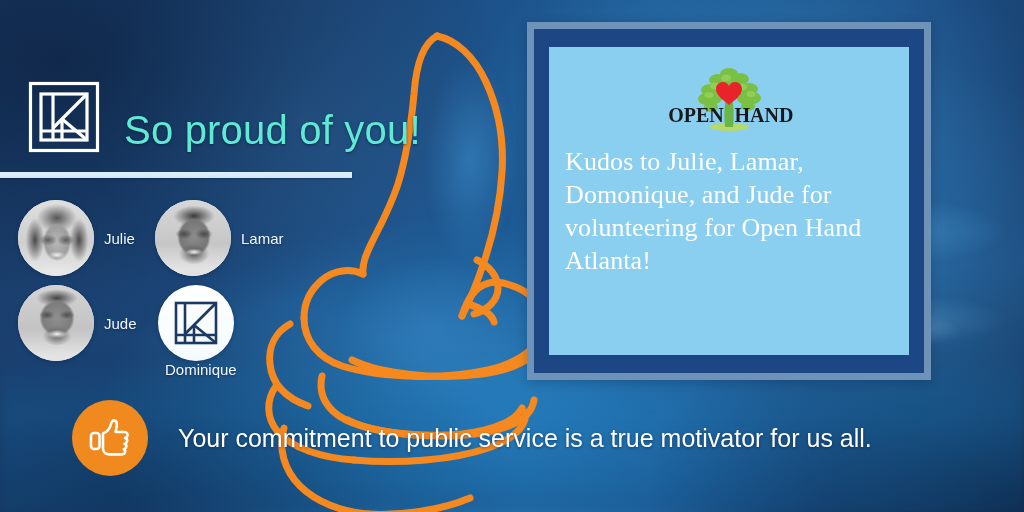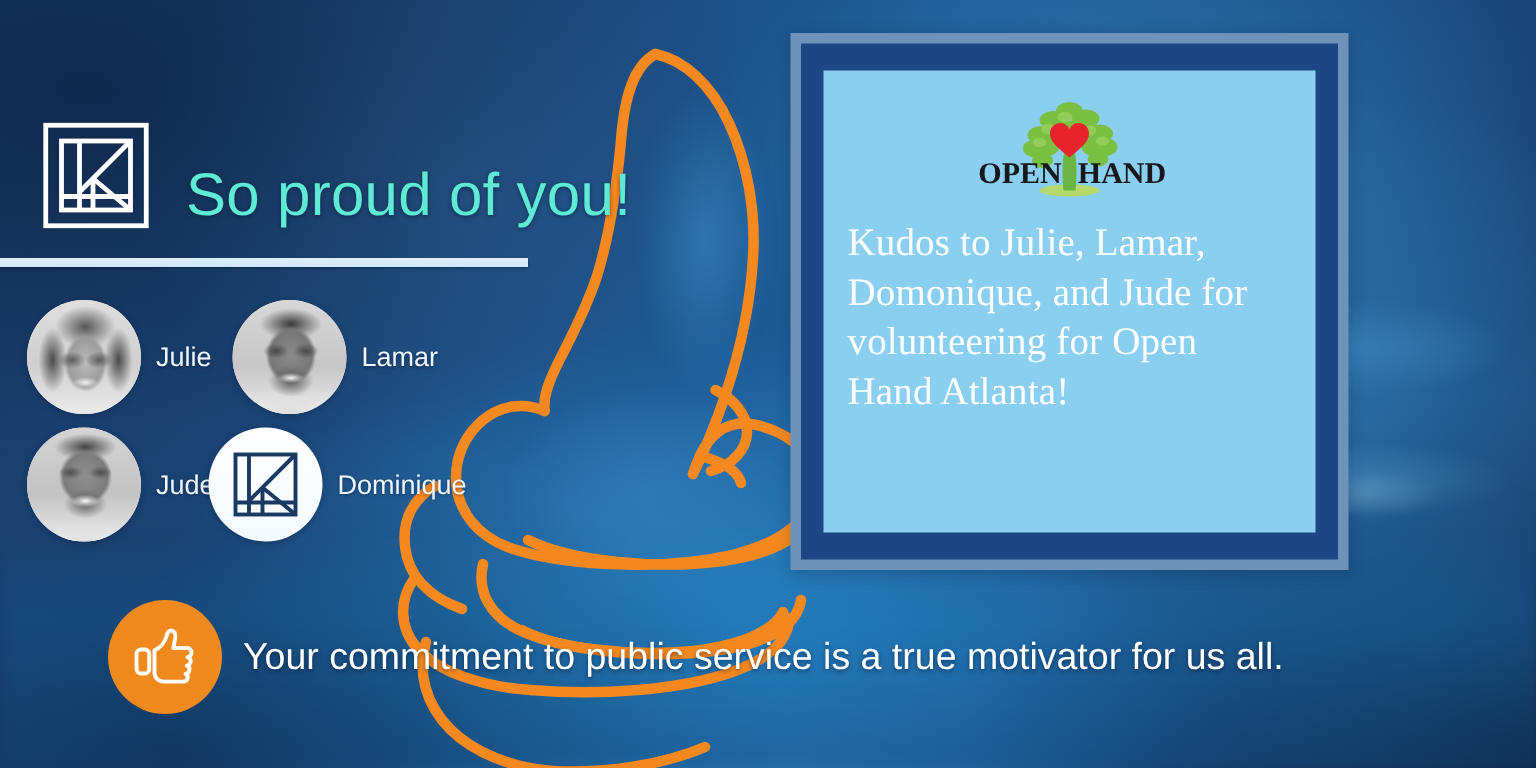--- a/index.html
+++ b/index.html
@@ -91,36 +91,36 @@
     width: 352px; height: 6px;
     background: linear-gradient(180deg,#dff0fb 0%, #cfe7f7 100%);
     box-shadow: 0 1px 2px rgba(0,18,40,.35);
   }
 
   
   .person { position: absolute; display: flex; align-items: center; }
   .p-julie     { left: 18px;  top: 200px; }
   .p-lamar     { left: 155px; top: 200px; }
   .p-jude      { left: 18px;  top: 285px; }
-  .p-dominique { left: 139px; top: 285px; }
+  .p-dominique { left: 155px; top: 285px; flex-direction: column; }
 
   .avatar {
     width: 76px; height: 76px;
     border-radius: 50%;
     overflow: hidden;
     background: #f2f4f6;
     flex: 0 0 auto;
     position: relative;
     box-shadow: 0 1px 4px rgba(0,18,40,.30);
   }
   .avatar .photo { position: absolute; inset: 0; }
   .person-name {
     margin-left: 10px;
     color: #f0f7ff;
-    font-size: 18px;
+    font-size: 15px;
     white-space: nowrap;
     text-shadow: 0 1px 2px rgba(0,20,45,.45);
   }
 
   
   .face-julie {
     background:
       radial-gradient(ellipse 13px 8px at 30px 40px, #5e5e5e 0%, rgba(94,94,94,0) 70%),
       radial-gradient(ellipse 13px 8px at 48px 40px, #5e5e5e 0%, rgba(94,94,94,0) 70%),
       radial-gradient(ellipse 12px 5px at 39px 55px, #efefef 0%, rgba(239,239,239,0) 72%),
@@ -156,21 +156,21 @@
   .avatar-logo {
     background: linear-gradient(180deg,#ffffff 0%, #f4fbff 100%);
     display: flex; align-items: center; justify-content: center;
   }
   .avatar-logo svg { width: 48px; height: 48px; }
 
   
   .card {
     position: absolute;
     left: 527px; top: 22px;
-    width: 372px; height: 358px;
+    width: 404px; height: 358px;
     background: #6f93b8;
     box-sizing: border-box;
     padding: 7px;
     box-shadow: 0 2px 10px rgba(5,25,55,.25);
   }
   .card-inner-band {
     width: 100%; height: 100%;
     background: #1d4784;
     box-sizing: border-box;
     padding: 18px 15px;
@@ -202,21 +202,21 @@
   
   .footer { position: absolute; left: 72px; top: 400px; display: flex; align-items: center; }
   .thumb-badge {
     width: 76px; height: 76px; border-radius: 50%;
     background: #f18a1e;
     display: flex; align-items: center; justify-content: center;
     flex: 0 0 auto;
   }
   .thumb-badge svg { width: 46px; height: 46px; }
   .footer-text {
-    margin-left: 14px;
+    margin-left: 30px;
     color: #ffffff;
     font-size: 25px;
     white-space: nowrap;
     text-shadow: 0 1px 3px rgba(0,20,45,.5);
   }
 </style>
 </head>
 <body>
 
 <div id="stage">

